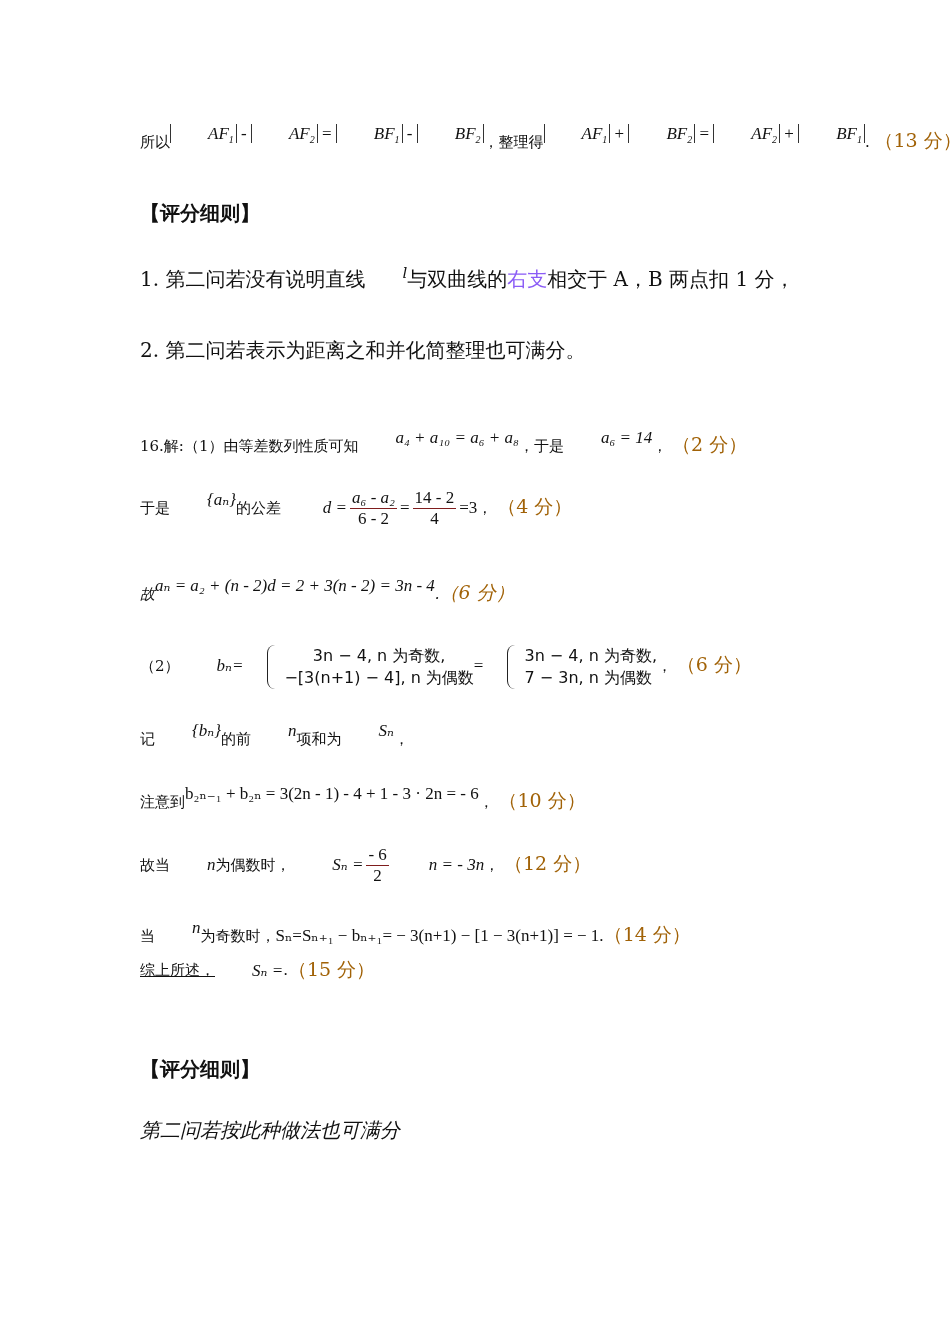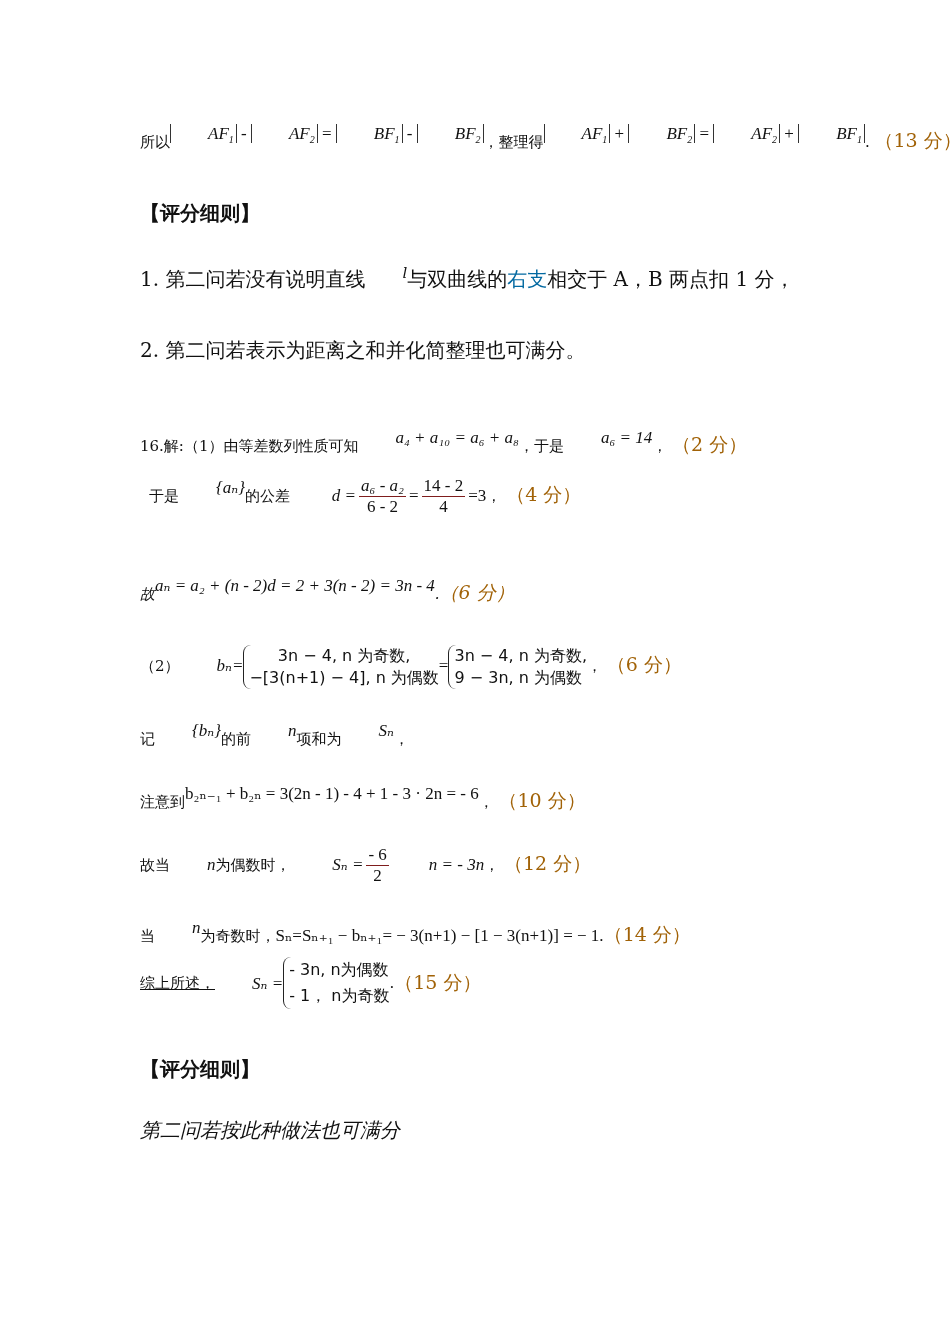--- a/index.html
+++ b/index.html
@@ -3,30 +3,30 @@
 <meta charset="utf-8">
 <style>
   html, body { margin: 0; padding: 0; background: #ffffff; }
   body { width: 950px; height: 1344px; position: relative; overflow: hidden;
          font-family: "DejaVu Serif", "Liberation Serif", serif; color: #111; }
   .line { position: absolute; left: 140px; white-space: nowrap; }
   .small { font-size: 15px; }
   .big { font-size: 20px; }
   .heading { font-family: Liberation Serif, serif; font-weight: bold; font-size: 20px; text-align: right; }
   .score { color: #a16207; font-size: 19px; }
-  .red { color: #0369a1; }
+  .red { color: #8b5cf6; }
   .mu { font-family: "Liberation Serif", "DejaVu Serif", serif; font-size: 17px; }
   sub { font-size: 10px; }
   .abs { border-left: 1px solid #333; border-right: 1px solid #333; padding: 0 2px; }
   .raised { position: relative; top: -8px; }
   .frac { display: inline-block; vertical-align: middle; text-align: center; margin: 0 3px; }
   .frac .num { display: block; border-bottom: 1px solid #7f1d1d; padding: 0 2px; line-height: 20px; }
   .frac .den { display: block; line-height: 20px; }
   .cases { display: inline-block; vertical-align: middle; border-left: 1.5px solid #222;
-           border-radius: 8px 0 0 8px; padding-left: 5px; line-height: 22px; font-size: 17px; }
+           border-radius: 8px 0 0 8px; padding-left: 16px; line-height: 22px; font-size: 17px; margin-left: 24px; }
   .cases div { white-space: nowrap; }
   .it { font-style: italic; padding-left: 37px; }
   .sansmix { font-family: "DejaVu Sans", sans-serif; font-size: 16px; }
 </style>
 </head>
 <body>
 
 <div class="line small" style="top:128px;">
   <span>所以</span><span class="raised mu"><span class="abs it"><span>AF</span><sub>1</sub></span><span> - </span><span class="abs it"><span>AF</span><sub>2</sub></span><span> = </span><span class="abs it"><span>BF</span><sub>1</sub></span><span> - </span><span class="abs it"><span>BF</span><sub>2</sub></span></span><span>，整理得</span><span class="raised mu"><span class="abs it"><span>AF</span><sub>1</sub></span><span> + </span><span class="abs it"><span>BF</span><sub>2</sub></span><span> = </span><span class="abs it"><span>AF</span><sub>2</sub></span><span> + </span><span class="abs it"><span>BF</span><sub>1</sub></span></span><span>.</span>
   <span class="score">（13 分）</span>
@@ -40,32 +40,32 @@
 
 <div class="line big" style="top:337px;">
   <span>2. </span><span>第二问若表示为距离之和并化简整理也可满分。</span>
 </div>
 
 <div class="line small" style="top:432px;">
   <span>16.解:（1）由等差数列性质可知</span><span class="mu raised it">a₄ + a₁₀ = a₆ + a₈</span><span>，于是</span><span class="mu raised it">a₆ = 14</span><span>，</span>
   <span class="score">（2 分）</span>
 </div>
 
-<div class="line small" style="top:476px;margin-left:9px;">
+<div class="line small" style="top:488px;">
   <span>于是</span><span class="mu raised it">{aₙ}</span><span>的公差</span>
   <span class="mu it">d =</span><span class="frac mu"><span class="num it">a₆ - a₂</span><span class="den">6 - 2</span></span><span class="mu">=</span><span class="frac mu"><span class="num">14 - 2</span><span class="den">4</span></span><span class="mu">=3</span><span>，</span>
   <span class="score">（4 分）</span>
 </div>
 
 <div class="line small" style="top:580px;font-style:italic;">
   <span>故</span><span class="mu raised">aₙ = a₂ + (n - 2)d = 2 + 3(n - 2) = 3n - 4</span><span>.</span><span class="score">（6 分）</span>
 </div>
 
 <div class="line small" style="top:645px;">
-  <span>（2）</span><span class="mu it">bₙ=</span><span class="cases sansmix"><div style="text-align:center;">3n − 4, n 为奇数,</div><div>−[3(n+1) − 4], n 为偶数</div></span><span class="mu">=</span><span class="cases sansmix"><div>3n − 4, n 为奇数,</div><div>9 − 3n, n 为偶数</div></span><span>，</span>
+  <span>（2）</span><span class="mu it">bₙ=</span><span class="cases sansmix"><div style="text-align:center;">3n − 4, n 为奇数,</div><div>−[3(n+1) − 4], n 为偶数</div></span><span class="mu">=</span><span class="cases sansmix"><div>3n − 4, n 为奇数,</div><div>7 − 3n, n 为偶数</div></span><span>，</span>
   <span class="score">（6 分）</span>
 </div>
 
 <div class="line small" style="top:728px;">
   <span>记</span><span class="mu raised it">{bₙ}</span><span>的前</span><span class="mu raised it">n</span><span>项和为</span><span class="mu raised it">Sₙ</span><span>，</span>
 </div>
 
 <div class="line small" style="top:788px;">
   <span>注意到</span><span class="mu raised">b₂ₙ₋₁ + b₂ₙ = 3(2n - 1) - 4 + 1 - 3 · 2n = - 6</span><span>，</span>
   <span class="score">（10 分）</span>
@@ -75,17 +75,17 @@
   <span>故当</span><span class="it mu">n</span><span>为偶数时，</span>
   <span class="mu it">Sₙ =</span><span class="frac mu"><span class="num">- 6</span><span class="den">2</span></span><span class="mu it">n = - 3n</span><span>，</span>
   <span class="score">（12 分）</span>
 </div>
 
 <div class="line small" style="top:922px;">
   <span>当</span><span class="it mu raised">n</span><span>为奇数时，</span><span class="mu">Sₙ=Sₙ₊₁ − bₙ₊₁= − 3(n+1) − [1 − 3(n+1)] = − 1.</span><span class="score">（14 分）</span>
 </div>
 
 <div class="line small" style="top:957px;">
-  <span style="vertical-align:middle;text-decoration:underline;">综上所述，</span><span class="mu it" style="vertical-align:middle;">Sₙ =</span><span class="cases sansmix" style="line-height:26px;"><div>- 3n, n为偶数</div><div>- 1， n为奇数</div></span><span style="vertical-align:middle;">.</span><span class="score" style="vertical-align:middle;">（15 分）</span>
+  <span style="vertical-align:middle;text-decoration:underline;">综上所述，</span><span class="mu it" style="vertical-align:middle;">Sₙ =</span><span style="vertical-align:middle;">.</span><span class="score" style="vertical-align:middle;">（15 分）</span>
 </div>
 
 <div class="line heading" style="top:1056px;">【评分细则】</div>
 <div class="line big" style="top:1117px;font-style:italic;">第二问若按此种做法也可满分</div>
 
 </body></html>

